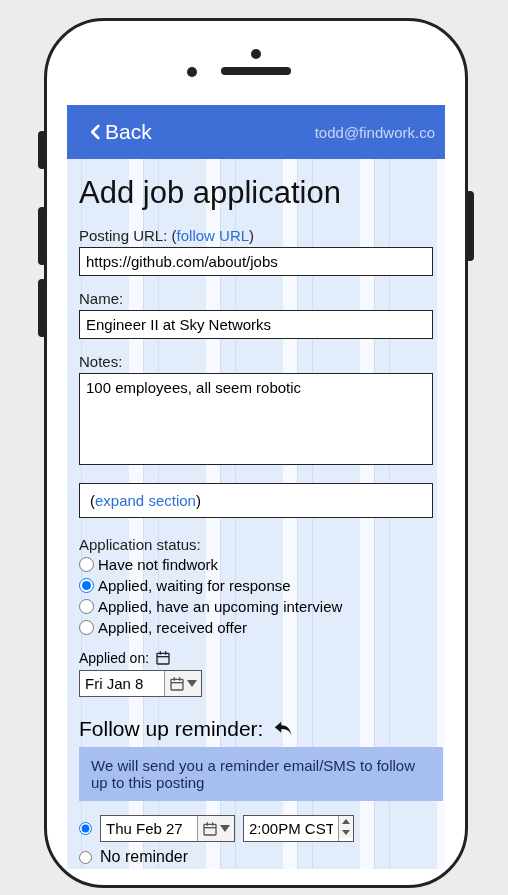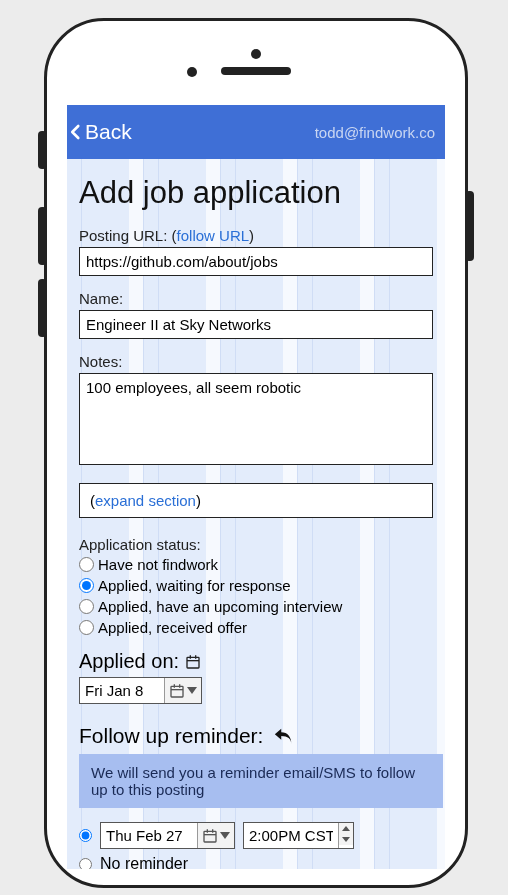--- a/index.html
+++ b/index.html
@@ -40,21 +40,21 @@
     overflow:hidden;
   }
 
   .header {
     background:#3f6fd6;
     color:#fff;
     height:54px;
     display:flex;
     align-items:center;
     justify-content:space-between;
-    padding:0 10px 0 0;
+    padding:0 10px 0 20px;
   }
   .back {
     display:flex; align-items:center; gap:0px;
     font-size:21px; cursor:pointer;
   }
   .chev { width:18px; height:18px; }
   .email { font-size:15px; color:#c9d6f2;text-align:center; }
 
   .content {
     position:relative;
@@ -106,21 +106,21 @@
   }
 
   .time-wrap { display:inline-flex; border:1px solid #555; background:#fff; align-items:stretch;}
   .time-wrap .timebox { border:none; width:94px; padding:4px 5px; font-size:15px;}
   .spinner { display:flex; flex-direction:column; border-left:1px solid #999; }
   .spinner div { width:14px; height:11px; display:flex;align-items:center;justify-content:center; background:#f3f3f3;}
   .spinner .up div{border-bottom:5px solid #555;border-left:4px solid transparent;border-right:4px solid transparent;width:0;height:0;}
   .spinner .dn div{border-top:5px solid #555;border-left:4px solid transparent;border-right:4px solid transparent;width:0;height:0;}
 
   .reply-icon { width:22px;height:22px; }
-  .appl-lbl { display:flex; align-items:center; gap:6px; font-size:20px; margin-bottom:4px; margin-top:14px;}
+  .appl-lbl { display:flex; align-items:center; gap:6px; font-size:14px; margin-bottom:4px; margin-top:14px;}
 </style>
 </head>
 <body>
 
 <div class="phone">
   <div class="cam"></div>
   <div class="cam2"></div>
   <div class="speaker"></div>
   <div class="side-btn sb1"></div>
   <div class="side-btn sb2"></div>

